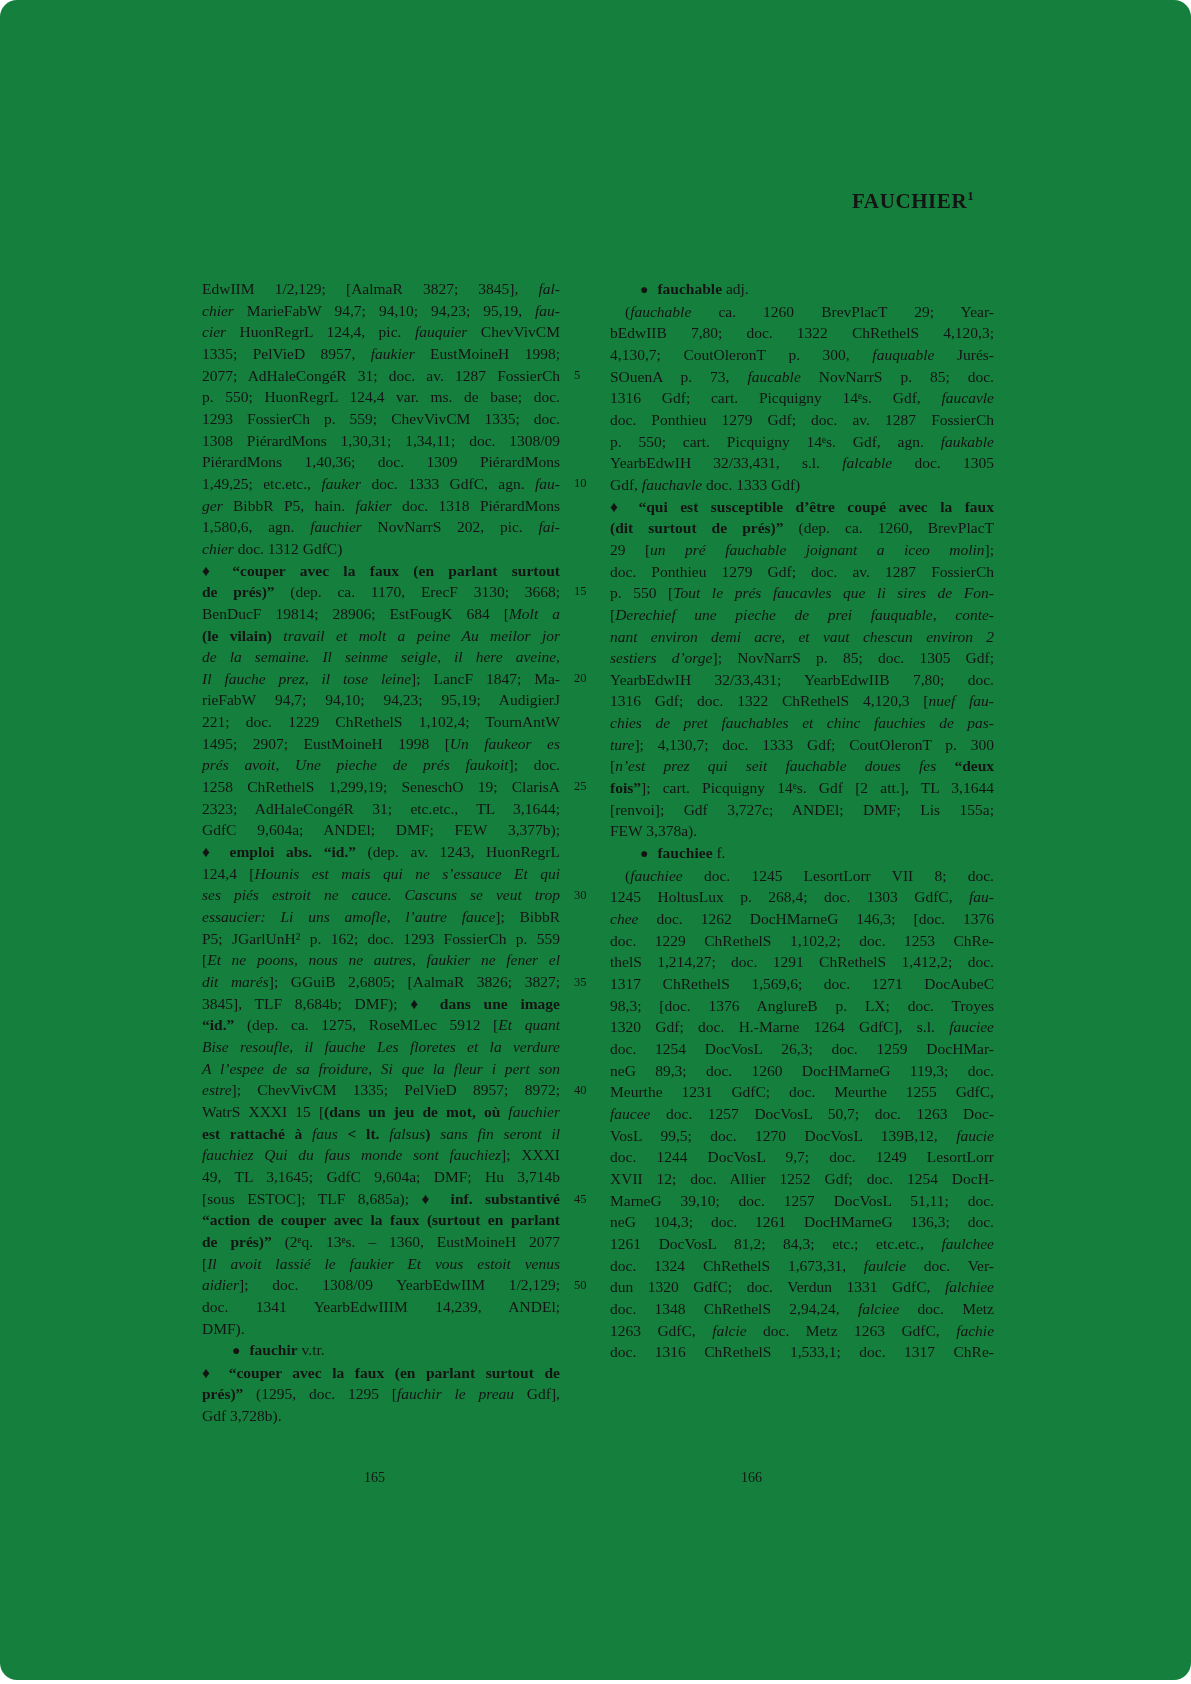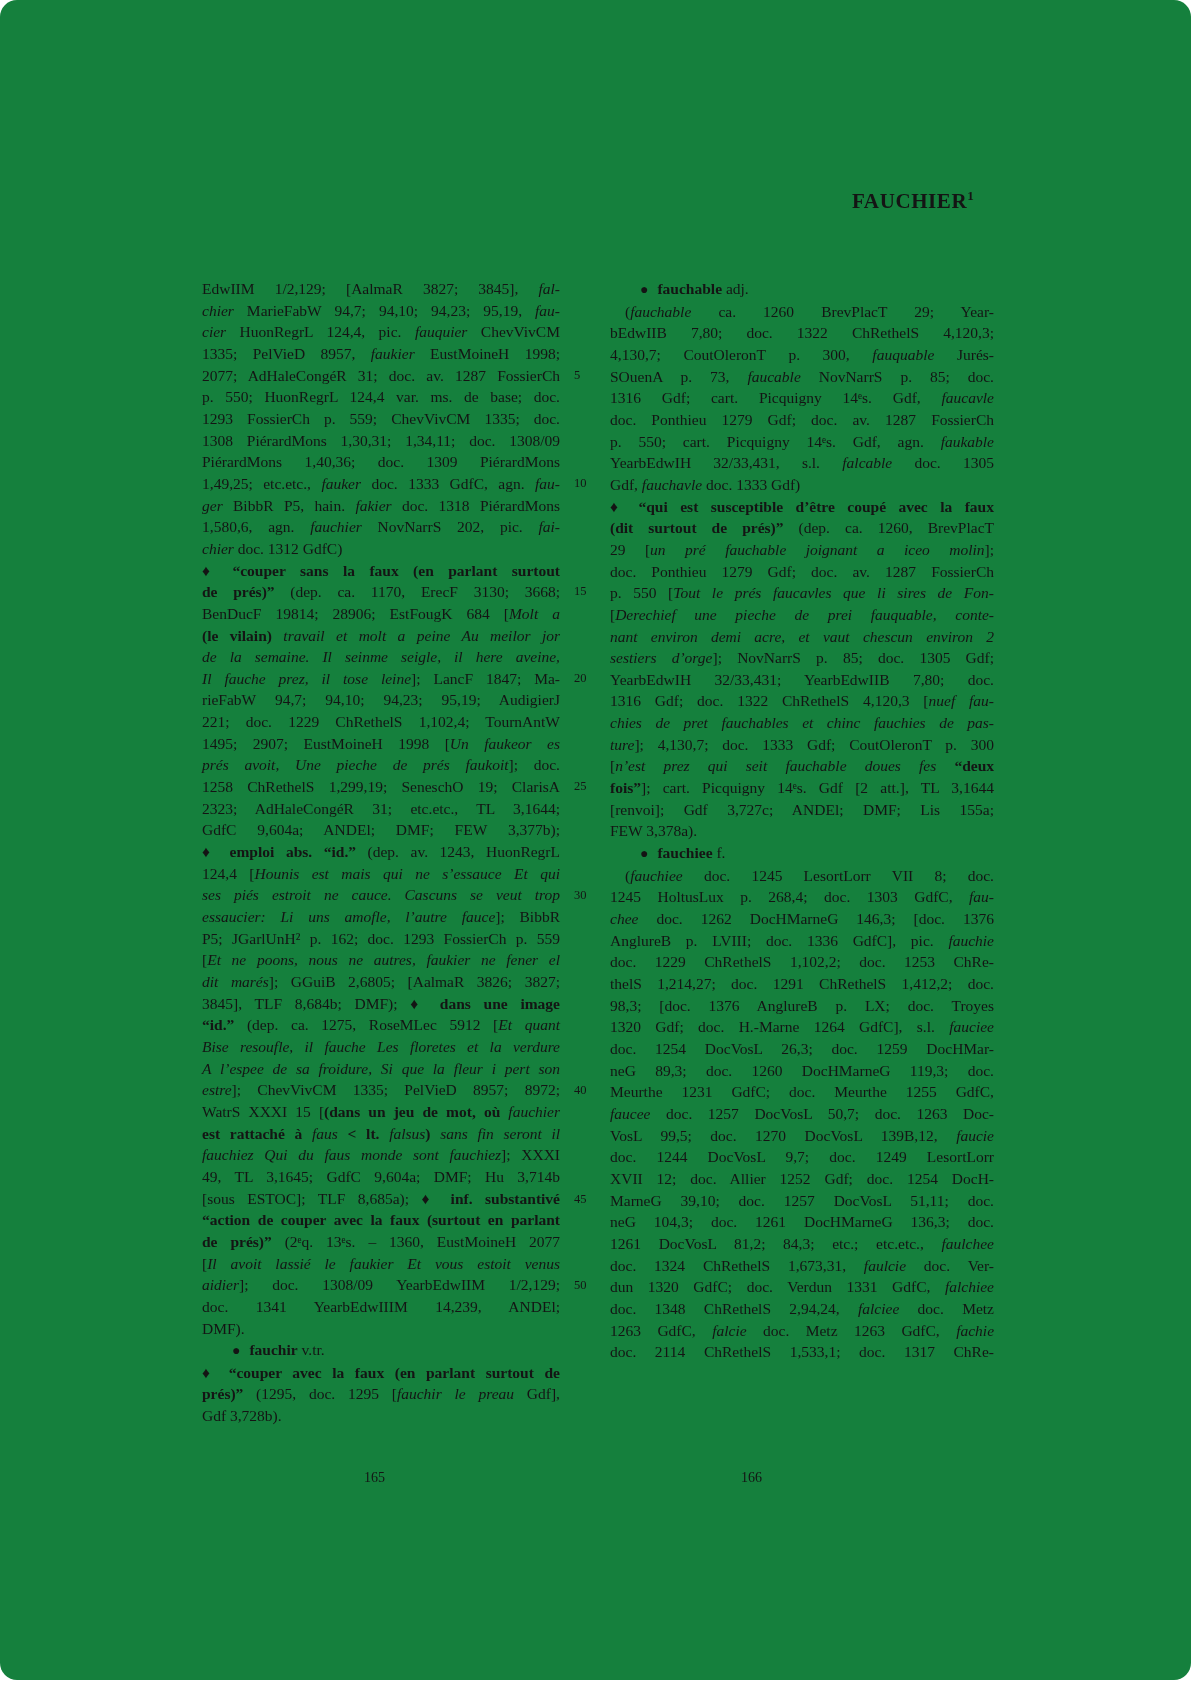--- a/index.html
+++ b/index.html
@@ -53,21 +53,21 @@
       <div class="line"><span>1335; PelVieD 8957, </span><span class="s-i">faukier</span><span> EustMoineH 1998;</span></div>
       <div class="line"><span>2077; AdHaleCongéR 31; doc. av. 1287 FossierCh</span></div>
       <div class="line"><span>p. 550; HuonRegrL 124,4 var. ms. de base; doc.</span></div>
       <div class="line"><span>1293 FossierCh p. 559; ChevVivCM 1335; doc.</span></div>
       <div class="line"><span>1308 PiérardMons 1,30,31; 1,34,11; doc. 1308/09</span></div>
       <div class="line"><span>PiérardMons 1,40,36; doc. 1309 PiérardMons</span></div>
       <div class="line"><span>1,49,25; etc.etc., </span><span class="s-i">fauker</span><span> doc. 1333 GdfC, agn. </span><span class="s-i">fau-</span></div>
       <div class="line"><span class="s-i">ger</span><span> BibbR P5, hain. </span><span class="s-i">fakier</span><span> doc. 1318 PiérardMons</span></div>
       <div class="line"><span>1,580,6, agn. </span><span class="s-i">fauchier</span><span> NovNarrS 202, pic. </span><span class="s-i">fai-</span></div>
       <div class="line end"><span class="s-i">chier</span><span> doc. 1312 GdfC)</span></div>
-      <div class="line"><span class="s-d">♦</span><span class="s-b">“couper sans la faux (en parlant surtout</span></div>
+      <div class="line"><span class="s-d">♦</span><span class="s-b">“couper avec la faux (en parlant surtout</span></div>
       <div class="line"><span class="s-b">de prés)”</span><span> (dep. ca. 1170, ErecF 3130; 3668;</span></div>
       <div class="line"><span>BenDucF 19814; 28906; EstFougK 684 [</span><span class="s-i">Molt a</span></div>
       <div class="line"><span class="s-b">(le vilain)</span><span class="s-i"> travail et molt a peine Au meilor jor</span></div>
       <div class="line"><span class="s-i">de la semaine. Il seinme seigle, il here aveine,</span></div>
       <div class="line"><span class="s-i">Il fauche prez, il tose leine</span><span>]; LancF 1847; Ma-</span></div>
       <div class="line"><span>rieFabW 94,7; 94,10; 94,23; 95,19; AudigierJ</span></div>
       <div class="line"><span>221; doc. 1229 ChRethelS 1,102,4; TournAntW</span></div>
       <div class="line"><span>1495; 2907; EustMoineH 1998 [</span><span class="s-i">Un faukeor es</span></div>
       <div class="line"><span class="s-i">prés avoit, Une pieche de prés faukoit</span><span>]; doc.</span></div>
       <div class="line"><span>1258 ChRethelS 1,299,19; SeneschO 19; ClarisA</span></div>
@@ -126,38 +126,38 @@
       <div class="line"><span class="s-i">chies de pret fauchables et chinc fauchies de pas-</span></div>
       <div class="line"><span class="s-i">ture</span><span>]; 4,130,7; doc. 1333 Gdf; CoutOleronT p. 300</span></div>
       <div class="line"><span>[</span><span class="s-i">n’est prez qui seit fauchable doues fes</span><span class="s-b"> “deux</span></div>
       <div class="line"><span class="linenum">25</span><span class="s-b">fois”</span><span>]; cart. Picquigny 14ᵉs. Gdf [2 att.], TL 3,1644</span></div>
       <div class="line"><span>[renvoi]; Gdf 3,727c; ANDEl; DMF; Lis 155a;</span></div>
       <div class="line end"><span>FEW 3,378a).</span></div>
       <div class="line end ind2"><span class="s-bu">●</span><span class="s-b">fauchiee</span><span> f.</span></div>
       <div class="line ind1"><span>(</span><span class="s-i">fauchiee</span><span> doc. 1245 LesortLorr VII 8; doc.</span></div>
       <div class="line"><span class="linenum">30</span><span>1245 HoltusLux p. 268,4; doc. 1303 GdfC, </span><span class="s-i">fau-</span></div>
       <div class="line"><span class="s-i">chee</span><span> doc. 1262 DocHMarneG 146,3; [doc. 1376</span></div>
-      <div class="line"><span>AnglureB p. LVIII; doc. 1336 GdfC], pic. </span><span class="s-i">fauchie</span></div>
       <div class="line"><span>doc. 1229 ChRethelS 1,102,2; doc. 1253 ChRe-</span></div>
       <div class="line"><span>thelS 1,214,27; doc. 1291 ChRethelS 1,412,2; doc.</span></div>
+      <div class="line"><span class="linenum">35</span><span>1317 ChRethelS 1,569,6; doc. 1271 DocAubeC</span></div>
       <div class="line"><span>98,3; [doc. 1376 AnglureB p. LX; doc. Troyes</span></div>
       <div class="line"><span>1320 Gdf; doc. H.-Marne 1264 GdfC], s.l. </span><span class="s-i">fauciee</span></div>
       <div class="line"><span>doc. 1254 DocVosL 26,3; doc. 1259 DocHMar-</span></div>
       <div class="line"><span>neG 89,3; doc. 1260 DocHMarneG 119,3; doc.</span></div>
       <div class="line"><span class="linenum">40</span><span>Meurthe 1231 GdfC; doc. Meurthe 1255 GdfC,</span></div>
       <div class="line"><span class="s-i">faucee</span><span> doc. 1257 DocVosL 50,7; doc. 1263 Doc-</span></div>
       <div class="line"><span>VosL 99,5; doc. 1270 DocVosL 139B,12, </span><span class="s-i">faucie</span></div>
       <div class="line"><span>doc. 1244 DocVosL 9,7; doc. 1249 LesortLorr</span></div>
       <div class="line"><span>XVII 12; doc. Allier 1252 Gdf; doc. 1254 DocH-</span></div>
       <div class="line"><span class="linenum">45</span><span>MarneG 39,10; doc. 1257 DocVosL 51,11; doc.</span></div>
       <div class="line"><span>neG 104,3; doc. 1261 DocHMarneG 136,3; doc.</span></div>
       <div class="line"><span>1261 DocVosL 81,2; 84,3; etc.; etc.etc., </span><span class="s-i">faulchee</span></div>
       <div class="line"><span>doc. 1324 ChRethelS 1,673,31, </span><span class="s-i">faulcie</span><span> doc. Ver-</span></div>
       <div class="line"><span class="linenum">50</span><span>dun 1320 GdfC; doc. Verdun 1331 GdfC, </span><span class="s-i">falchiee</span></div>
       <div class="line"><span>doc. 1348 ChRethelS 2,94,24, </span><span class="s-i">falciee</span><span> doc. Metz</span></div>
       <div class="line"><span>1263 GdfC, </span><span class="s-i">falcie</span><span> doc. Metz 1263 GdfC, </span><span class="s-i">fachie</span></div>
-      <div class="line"><span>doc. 2114 ChRethelS 1,533,1; doc. 1317 ChRe-</span></div>
+      <div class="line"><span>doc. 1316 ChRethelS 1,533,1; doc. 1317 ChRe-</span></div>
     </div>
 
   <div class="pagenum pn-left">165</div>
   <div class="pagenum pn-right">166</div>
 
 </div>
 
 </body></html>

